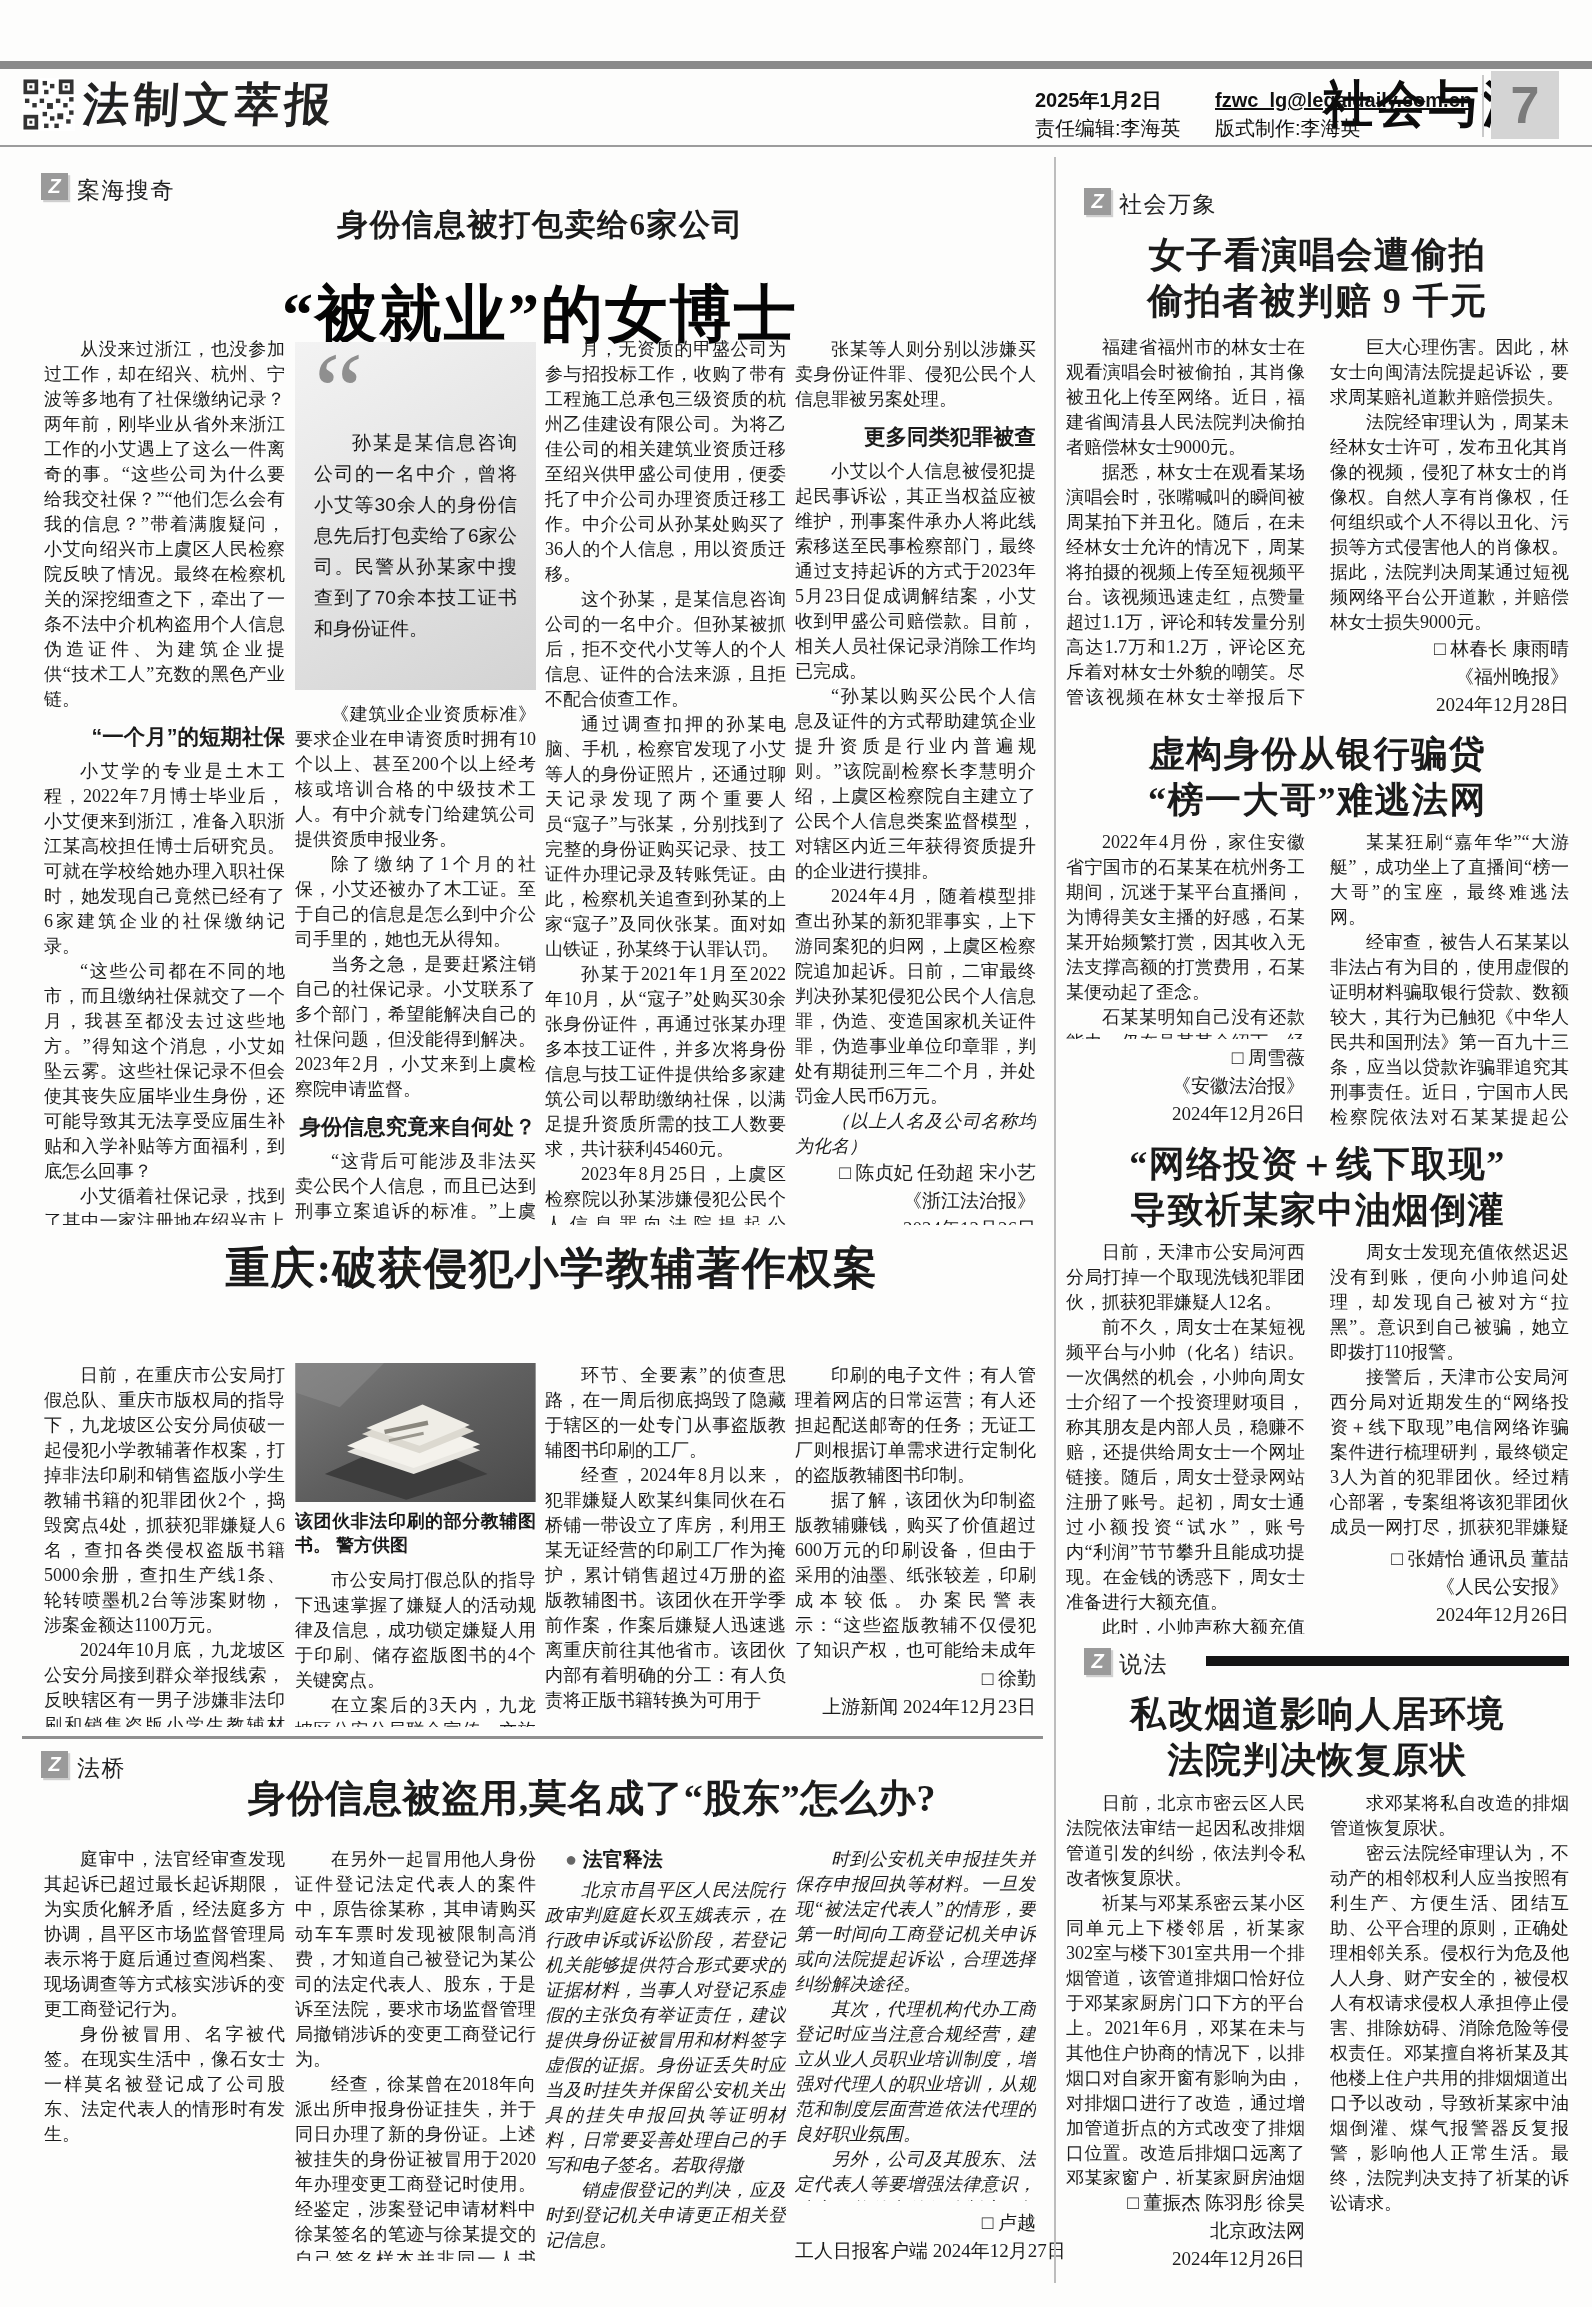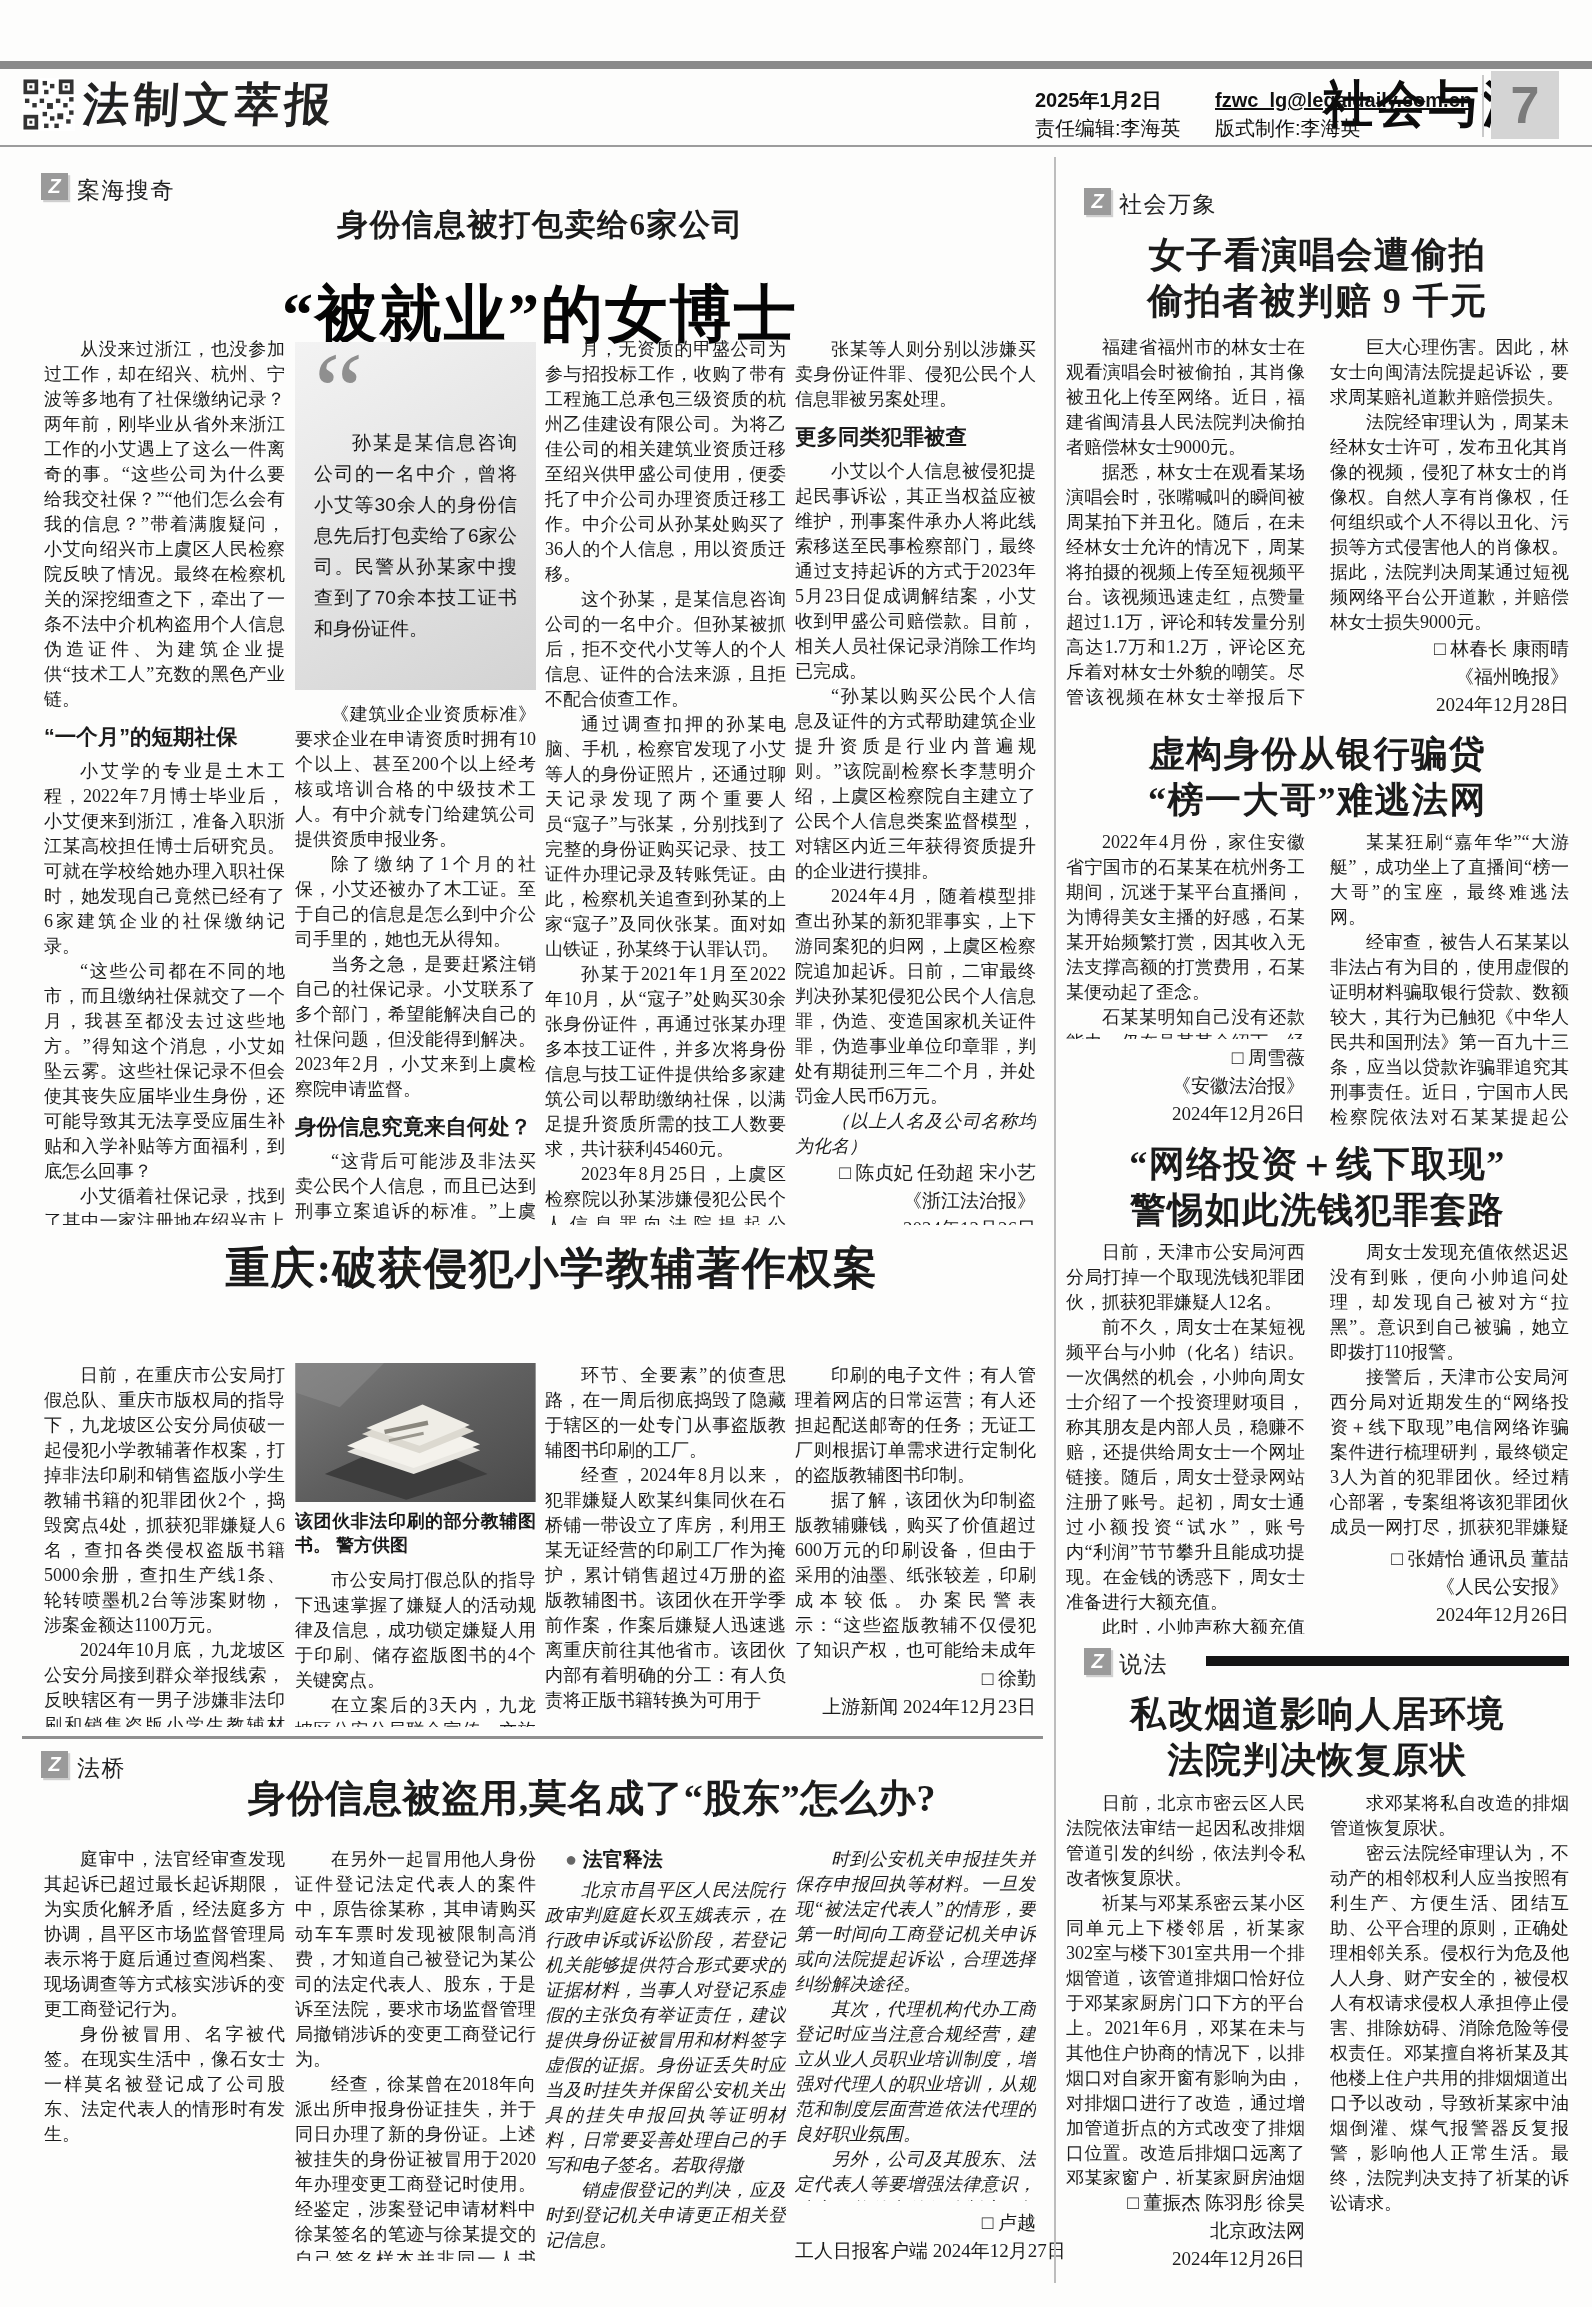--- a/index.html
+++ b/index.html
@@ -29,21 +29,21 @@
   .mainhead{font-size:62px;font-weight:900;text-align:center;letter-spacing:2.2px;color:#050505;margin-top:31px;}
   .cqhead{font-size:44px;font-weight:900;text-align:center;letter-spacing:1.5px;}
   .cqsub{font-size:30px;font-weight:500;text-align:center;letter-spacing:1.5px;}
   .fqhead{font-size:38px;font-weight:900;text-align:center;letter-spacing:0.7px;}
   .rhead{font-size:36px;font-weight:900;text-align:center;width:503px;letter-spacing:1.5px;}
   
   .col{width:241px;font-size:18px;line-height:25px;text-align:justify;overflow:hidden;}
   .rcol{width:239px;}
   .col p{margin:0;text-indent:2em;}
   .col .sub{font-family:"Liberation Sans","DejaVu Sans",sans-serif;font-weight:bold;font-size:21.5px;
-            text-align:left;text-indent:0;margin:13.3px 0 9px 0;}
+            text-align:right;text-indent:0;margin:13.3px 0 9px 0;}
   .col .note{font-style:italic;}
   .credit{width:241px;font-size:19px;line-height:28px;text-align:right;}
   .credit div{white-space:nowrap;}
   .rcredit{width:239px;}
   
   .pullquote{width:241px;height:348px;background:linear-gradient(150deg,#f3f3f3 0%,#e2e2e2 55%,#d3d3d3 100%);
              box-sizing:border-box;padding:4.4px 19px 15px 19px;overflow:hidden;}
   .pq-mark{font-size:111px;line-height:89px;height:81px;color:#8f8f8f;font-family:"Liberation Serif",serif;}
   .pq-text{font-family:"Liberation Sans","DejaVu Sans",sans-serif;font-size:19px;line-height:31px;
            font-weight:500;text-align:justify;text-indent:2em;color:#161616;}
@@ -273,21 +273,21 @@
     <div>□ 周雪薇</div>
     <div>《安徽法治报》</div>
     <div>2024年12月26日</div>
   </div>
   <div class="abs col rcol" style="left:1330px;top:830px;height:302px;">
     <p>某某狂刷“嘉年华”“大游艇”，成功坐上了直播间“榜一大哥”的宝座，最终难逃法网。</p>
     <p>经审查，被告人石某某以非法占有为目的，使用虚假的证明材料骗取银行贷款、数额较大，其行为已触犯《中华人民共和国刑法》第一百九十三条，应当以贷款诈骗罪追究其刑事责任。近日，宁国市人民检察院依法对石某某提起公诉。</p>
   </div>
 
   <div class="abs rhead" style="left:1066px;top:1140px;">“网络投资＋线下取现”</div>
-  <div class="abs rhead" style="left:1066px;top:1186px;">警惕如此洗钱犯罪套路</div>
+  <div class="abs rhead" style="left:1066px;top:1186px;">导致祈某家中油烟倒灌</div>
   <div class="abs col rcol" style="left:1066px;top:1240px;height:394px;">
     <p>日前，天津市公安局河西分局打掉一个取现洗钱犯罪团伙，抓获犯罪嫌疑人12名。</p>
     <p>前不久，周女士在某短视频平台与小帅（化名）结识。一次偶然的机会，小帅向周女士介绍了一个投资理财项目，称其朋友是内部人员，稳赚不赔，还提供给周女士一个网址链接。随后，周女士登录网站注册了账号。起初，周女士通过小额投资“试水”，账号内“利润”节节攀升且能成功提现。在金钱的诱惑下，周女士准备进行大额充值。</p>
     <p>此时，小帅声称大额充值审核流程复杂、等待时间较长，可以采取线下现金充值。周女士按照小帅的指示，通过某跑腿平台，将现金“包裹”后运送到指定地点。过了几日，</p>
   </div>
   <div class="abs col rcol" style="left:1330px;top:1240px;height:300px;">
     <p>周女士发现充值依然迟迟没有到账，便向小帅追问处理，却发现自己被对方“拉黑”。意识到自己被骗，她立即拨打110报警。</p>
     <p>接警后，天津市公安局河西分局对近期发生的“网络投资＋线下取现”电信网络诈骗案件进行梳理研判，最终锁定3人为首的犯罪团伙。经过精心部署，专案组将该犯罪团伙成员一网打尽，抓获犯罪嫌疑人12名，查获涉案手机68部、手机卡、黄金300余克以及现金568万元。</p>
 
   </div>

